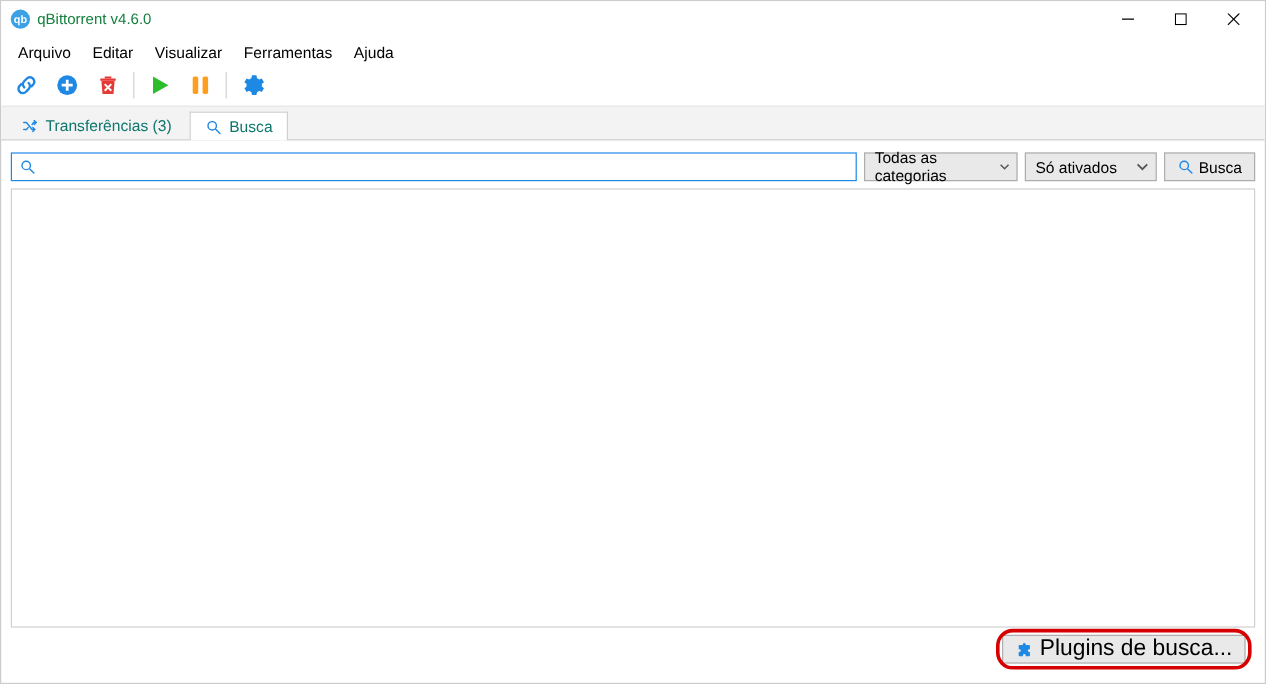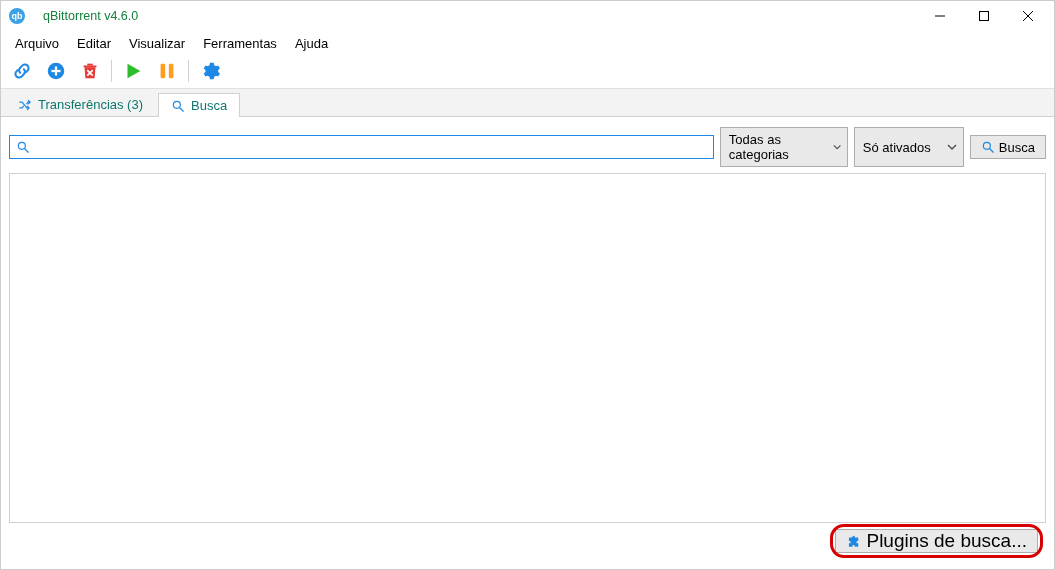--- a/index.html
+++ b/index.html
@@ -23,21 +23,21 @@
     height: 30px;
     padding: 0 4px 0 8px;
     background: #fff;
   }
   .titlebar .app-icon {
     width: 16px; height: 16px;
     border-radius: 50%;
     background: #3ba1e6;
     display: flex; align-items: center; justify-content: center;
     color: #fff; font-size: 9px; font-weight: bold;
-    margin-right: 18px;
+    margin-right: 6px;
   }
   .titlebar .title { flex: 0 0 auto; color: #15803d; font-size: 12.5px; }
   .titlebar .spacer { flex: 1; }
   .titlebar .winbtn {
     width: 44px; height: 30px;
     display: flex; align-items: center; justify-content: center;
     color: #000;
   }
 
   
@@ -125,21 +125,21 @@
   .search-input-wrap .s-icon { color: #1e88e5; margin-right: 4px; display:flex; }
   .search-input {
     flex: 1;
     border: none;
     outline: none;
     font-size: 13px;
     height: 20px;
   }
   .combo {
     display: flex; align-items: center; justify-content: space-between;
-    height: 40px;
+    height: 24px;
     border: 1px solid #adadad;
     background: #e9e9e9;
     padding: 0 6px 0 8px;
     font-size: 13px;
     gap: 8px;
     min-width: 110px;
   }
   .combo.cat { width: 128px; }
   .combo.stat { width: 110px; }
   .btn {

